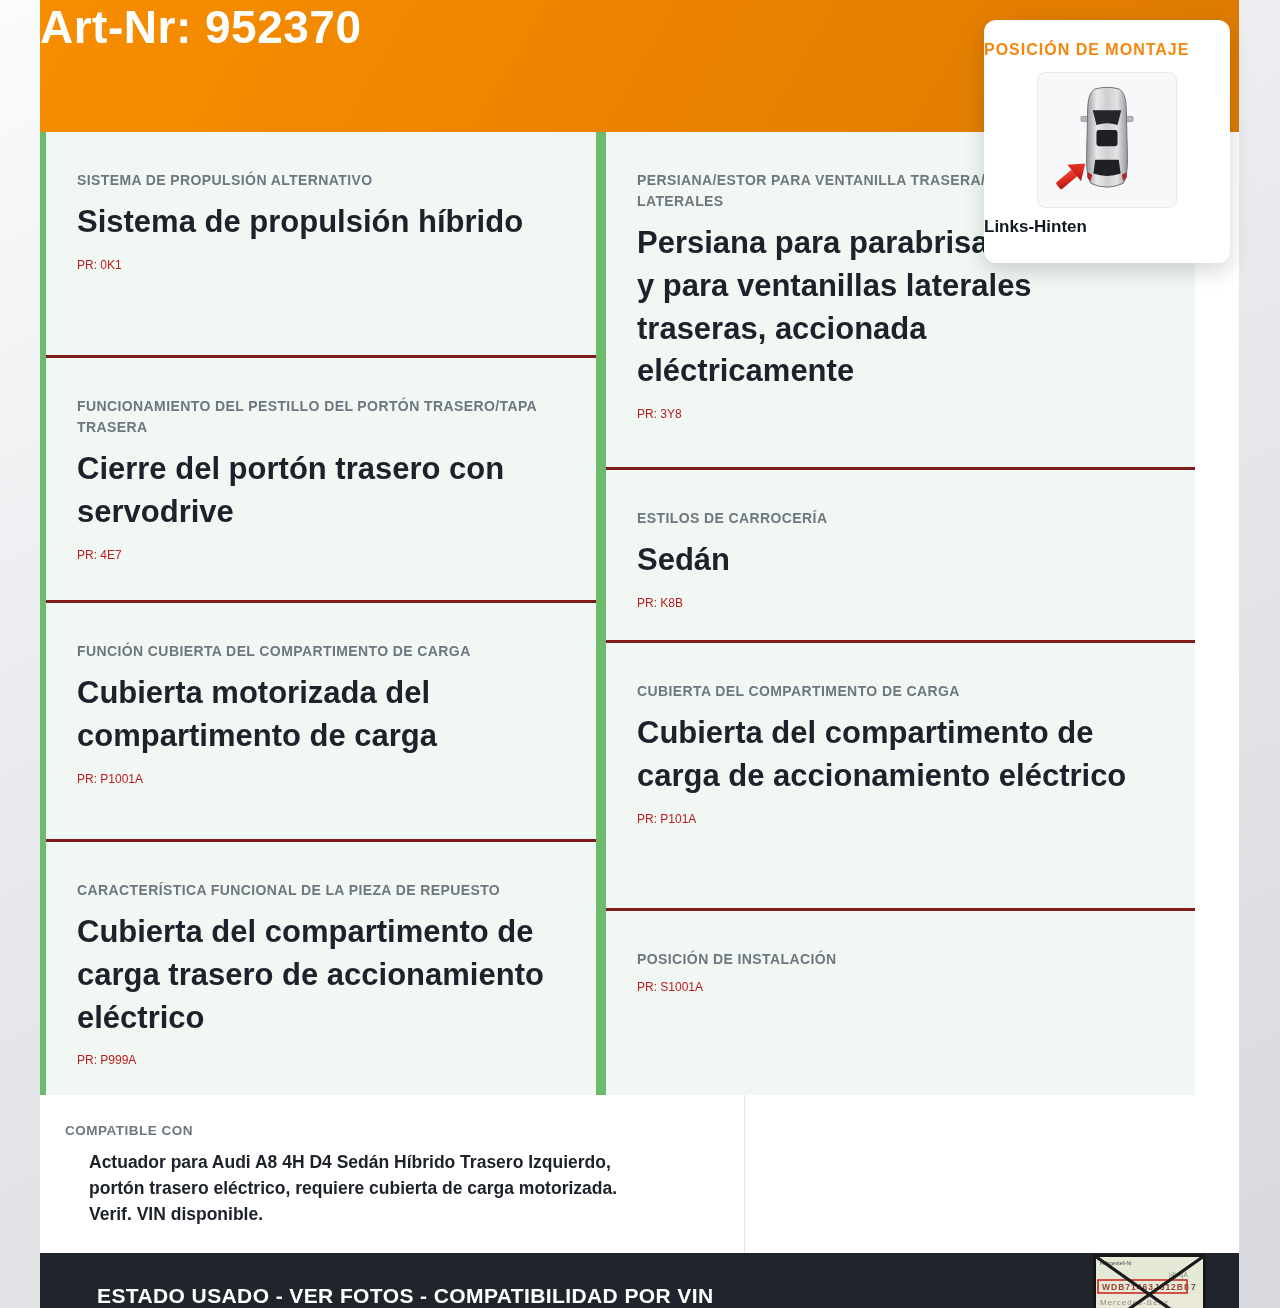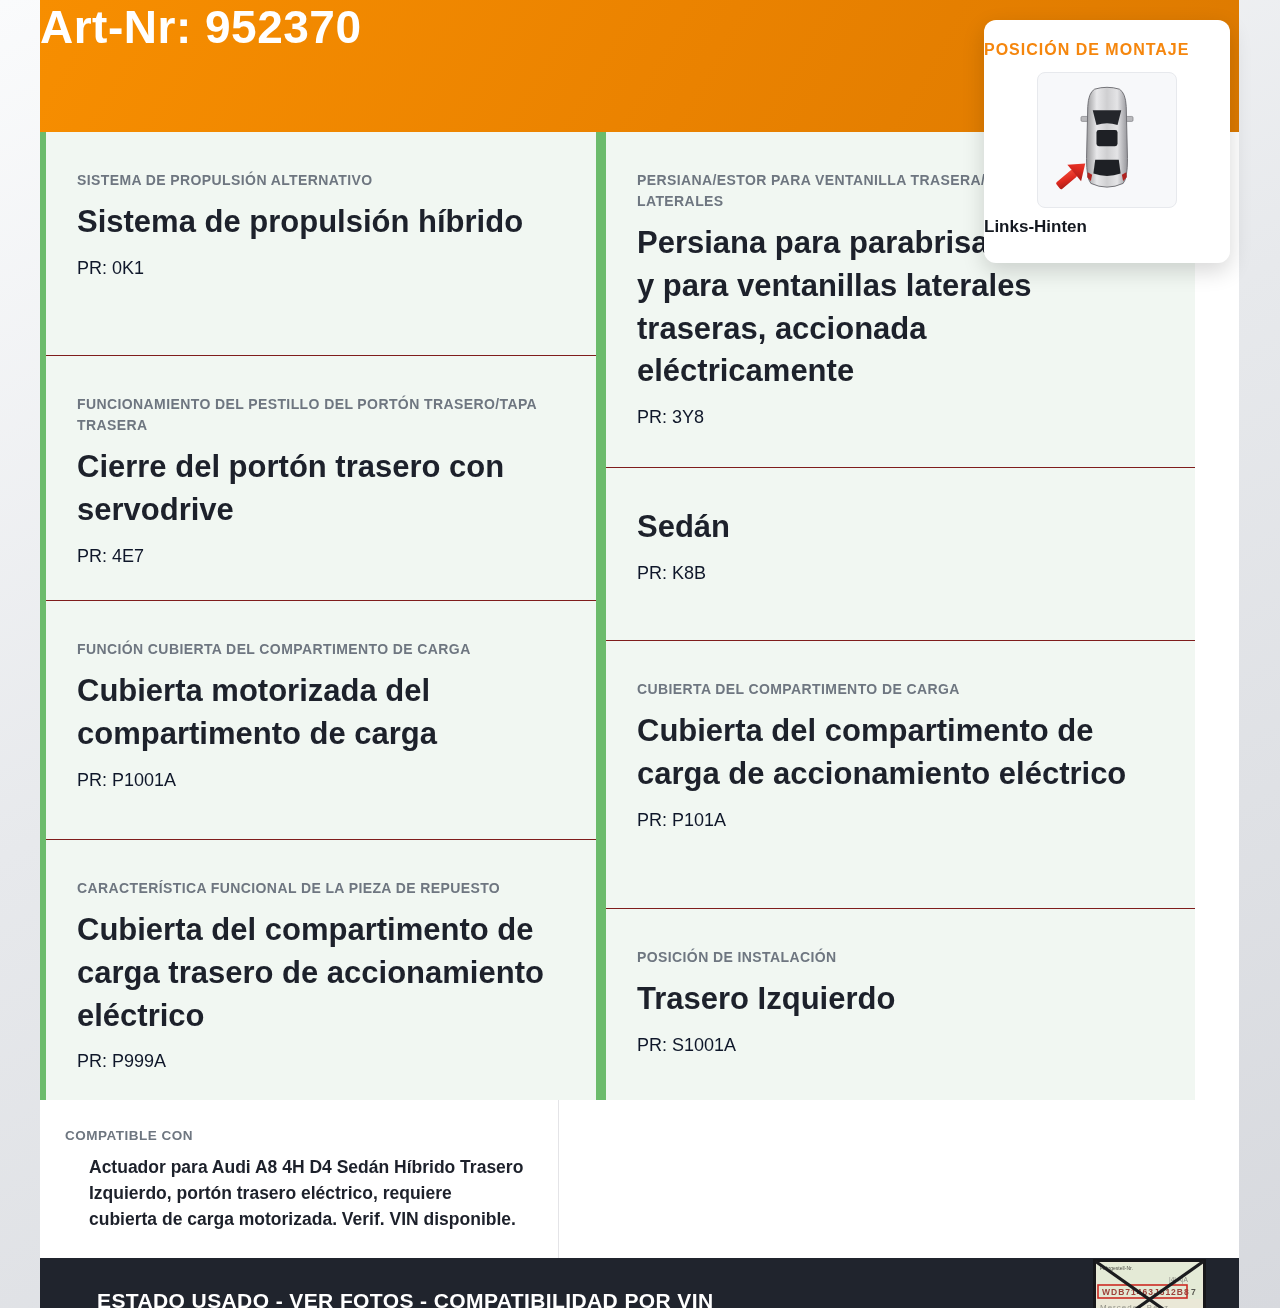--- a/index.html
+++ b/index.html
@@ -18,35 +18,35 @@
     display:flex; align-items:flex-start; 
   }
   .header h1 { color:#ffffff; font-size:46px; font-weight:800; letter-spacing:0.5px; }
 
   
   .columns { display:flex; background:#ffffff; }
   .col { background:#f1f7f2; }
   .col-left  { width:556px; border-left:6px solid #6cbb6c; }
   .col-right { width:599px; border-left:10px solid #6cbb6c; }
   .spec-item { padding:38px 34px 28px 31px; }
-  .spec-item + .spec-item { border-top:1px solid #7f1d1d; }
+  .spec-item + .spec-item { border-top:3px solid #7f1d1d; }
   .spec-label {
     font-size:14px; font-weight:700; color:#6e7680;
     letter-spacing:0.4px; line-height:1.5; margin-bottom:10px; max-width:505px;
   }
   .spec-title {
     font-size:31px; font-weight:700; color:#1d212b;
     line-height:1.38; margin-bottom:14px; max-width:505px;
   }
-  .spec-pr { font-size:18px; font-weight:400; color:#0f172a; }
+  .spec-pr { font-size:12px; font-weight:400; color:#b91c1c; }
 
   
   .bottom-row { display:flex; background:#ffffff; min-height:147px; }
   .compat {
-    width:519px; border-right:1px solid #e4e4e7;
+    width:705px; border-right:1px solid #e4e4e7;
     padding:28px 34px 26px 25px;
   }
   .compat-label {
     font-size:13.5px; font-weight:700; color:#6e7680;
     letter-spacing:0.5px; margin-bottom:12px;
   }
   .compat-text {
     font-size:17.5px; font-weight:600; color:#1d212b;
     line-height:1.47; max-width:545px;margin-left:24px;
   }
@@ -110,31 +110,31 @@
       </div>
     </div>
 
     <div class="col col-right">
       <div class="spec-item" style="min-height:335px">
         <div class="spec-label">PERSIANA/ESTOR PARA VENTANILLA TRASERA/VENTANILLAS LATERALES</div>
         <div class="spec-title">Persiana para parabrisas trasero y para ventanillas laterales traseras, accionada eléctricamente</div>
         <div class="spec-pr">PR: 3Y8</div>
       </div>
       <div class="spec-item" style="min-height:173px">
+        <div class="spec-label">ESTILOS DE CARROCERÍA</div>
         <div class="spec-title">Sedán</div>
         <div class="spec-pr">PR: K8B</div>
       </div>
       <div class="spec-item" style="min-height:268px">
         <div class="spec-label">CUBIERTA DEL COMPARTIMENTO DE CARGA</div>
         <div class="spec-title">Cubierta del compartimento de carga de accionamiento eléctrico</div>
         <div class="spec-pr">PR: P101A</div>
       </div>
       <div class="spec-item" style="min-height:179px">
         <div class="spec-label">POSICIÓN DE INSTALACIÓN</div>
-        <div class="spec-title">Trasero Izquierdo</div>
         <div class="spec-pr">PR: S1001A</div>
       </div>
     </div>
   </div>
 
   <div class="bottom-row">
     <div class="compat">
       <div class="compat-label">COMPATIBLE CON</div>
       <div class="compat-text">Actuador para Audi A8 4H D4 Sedán Híbrido Trasero Izquierdo, portón trasero eléctrico, requiere cubierta de carga motorizada. Verif. VIN disponible.</div>
     </div>

